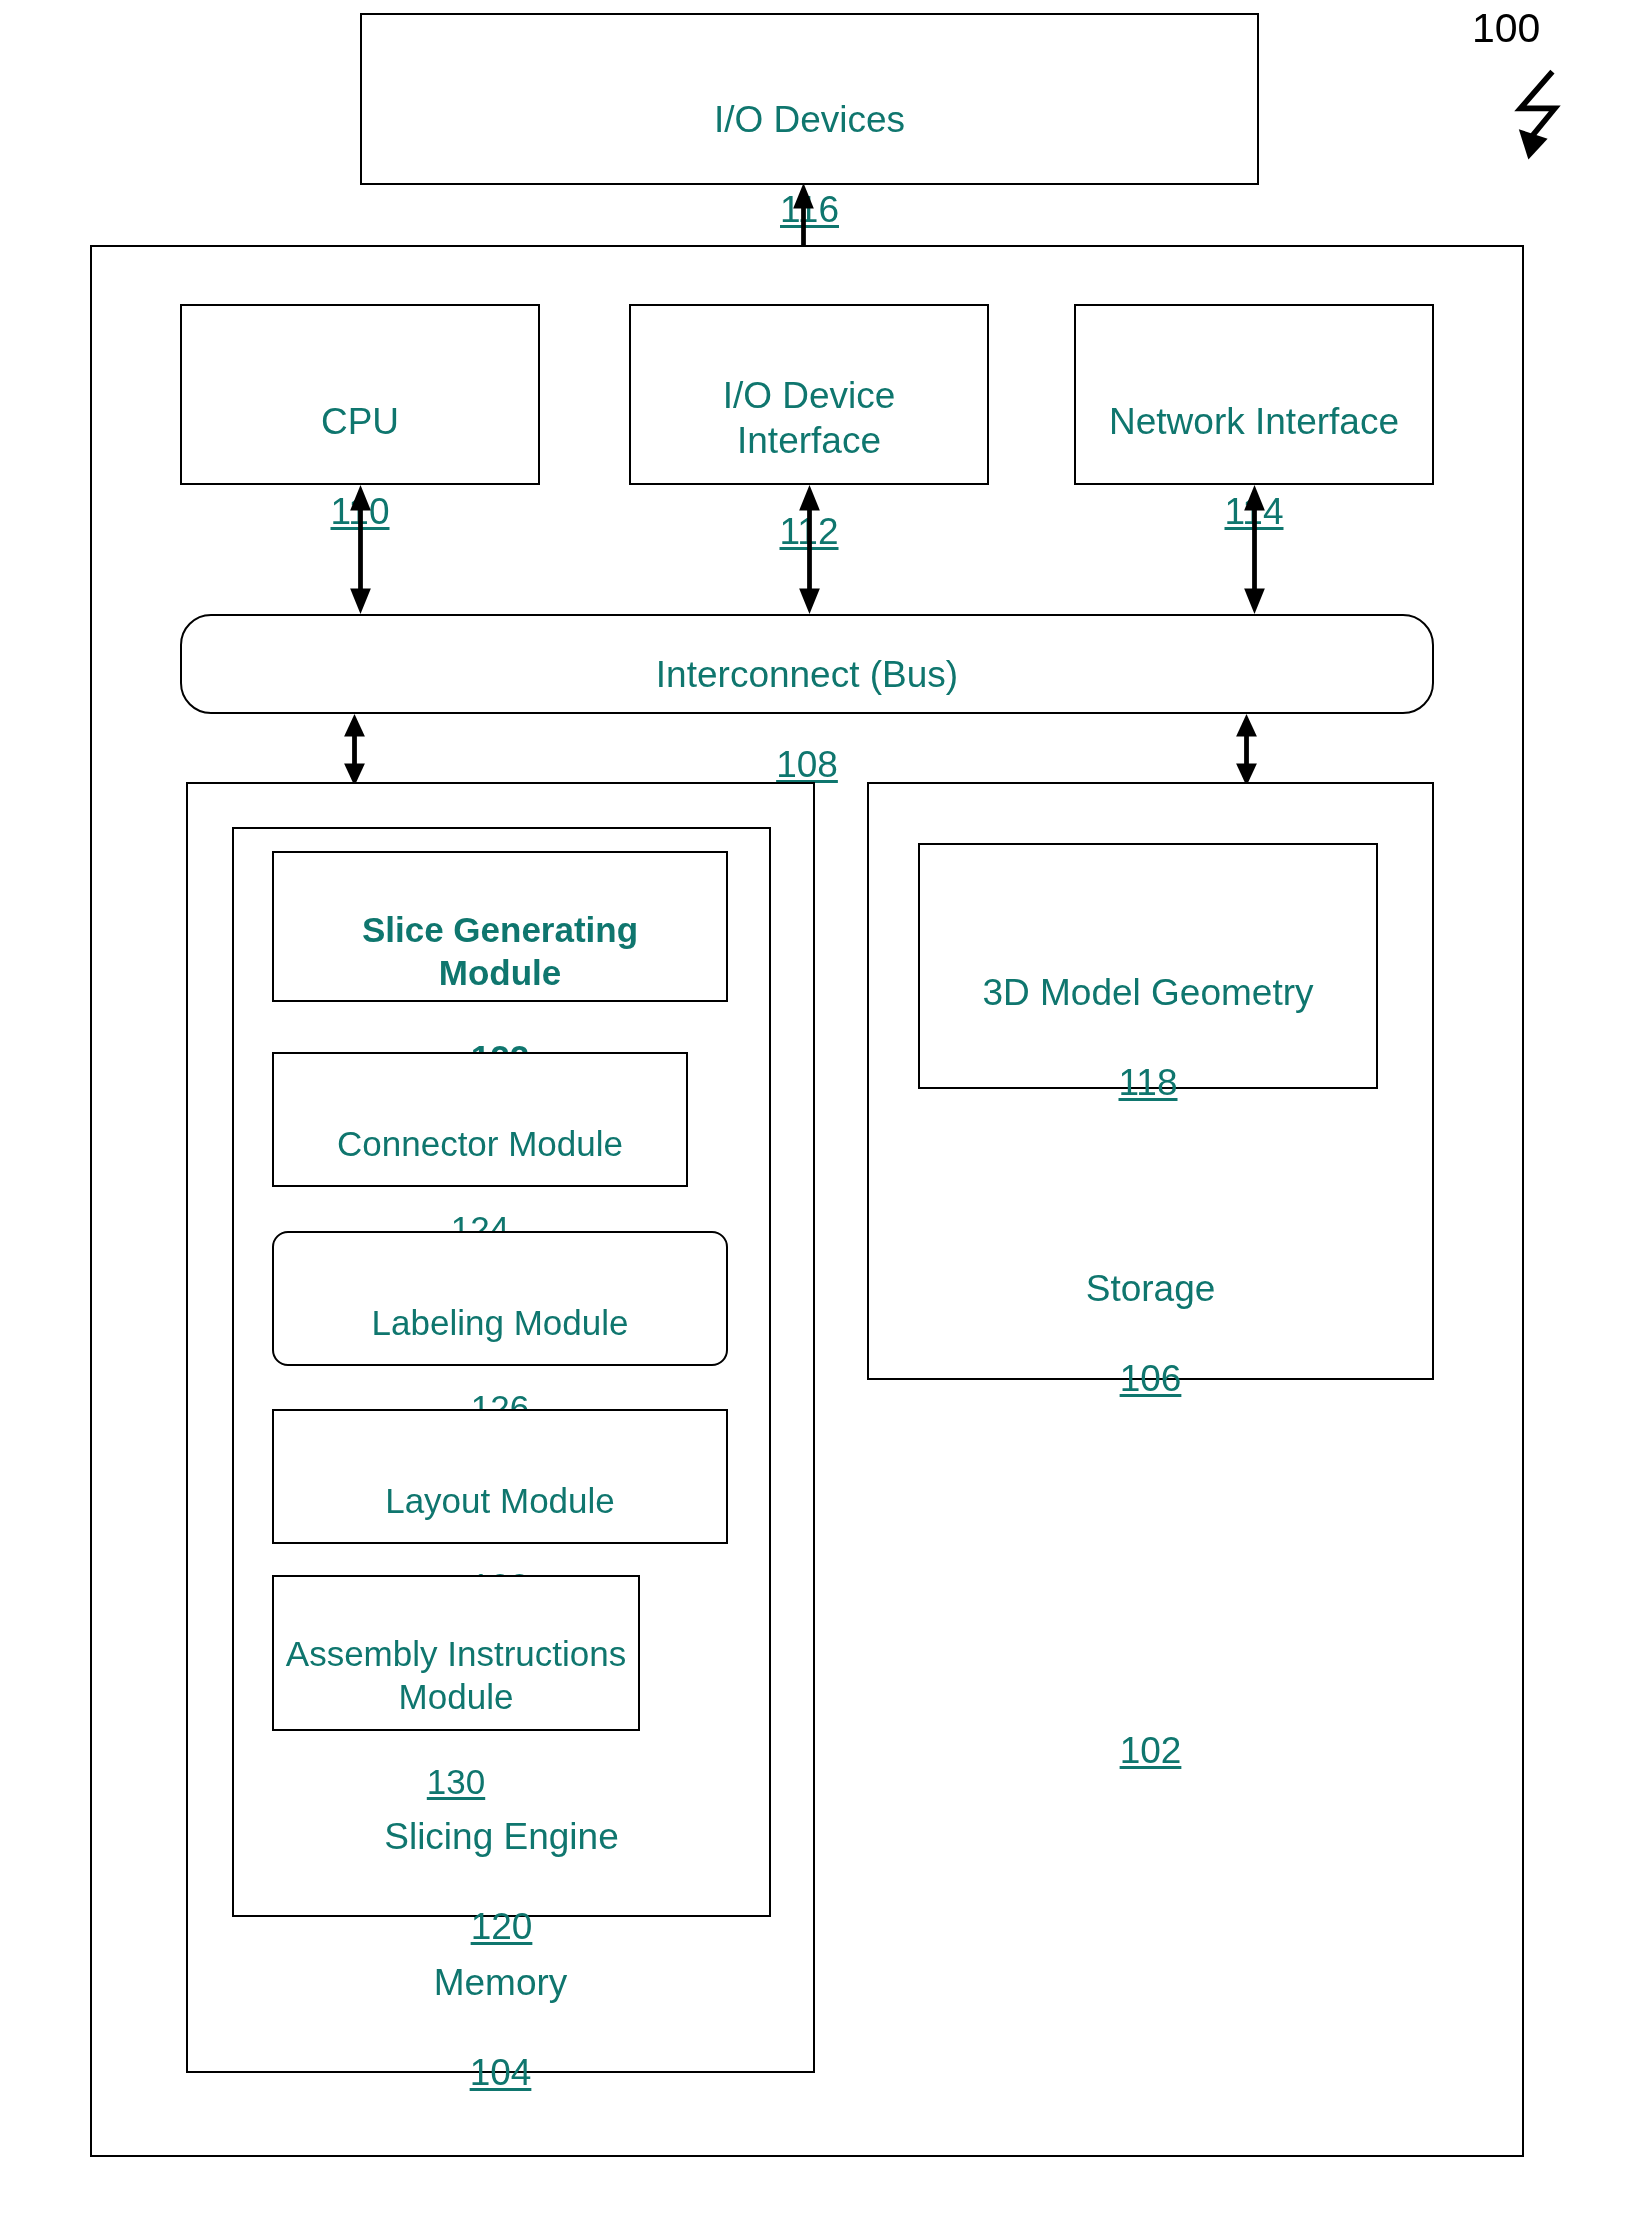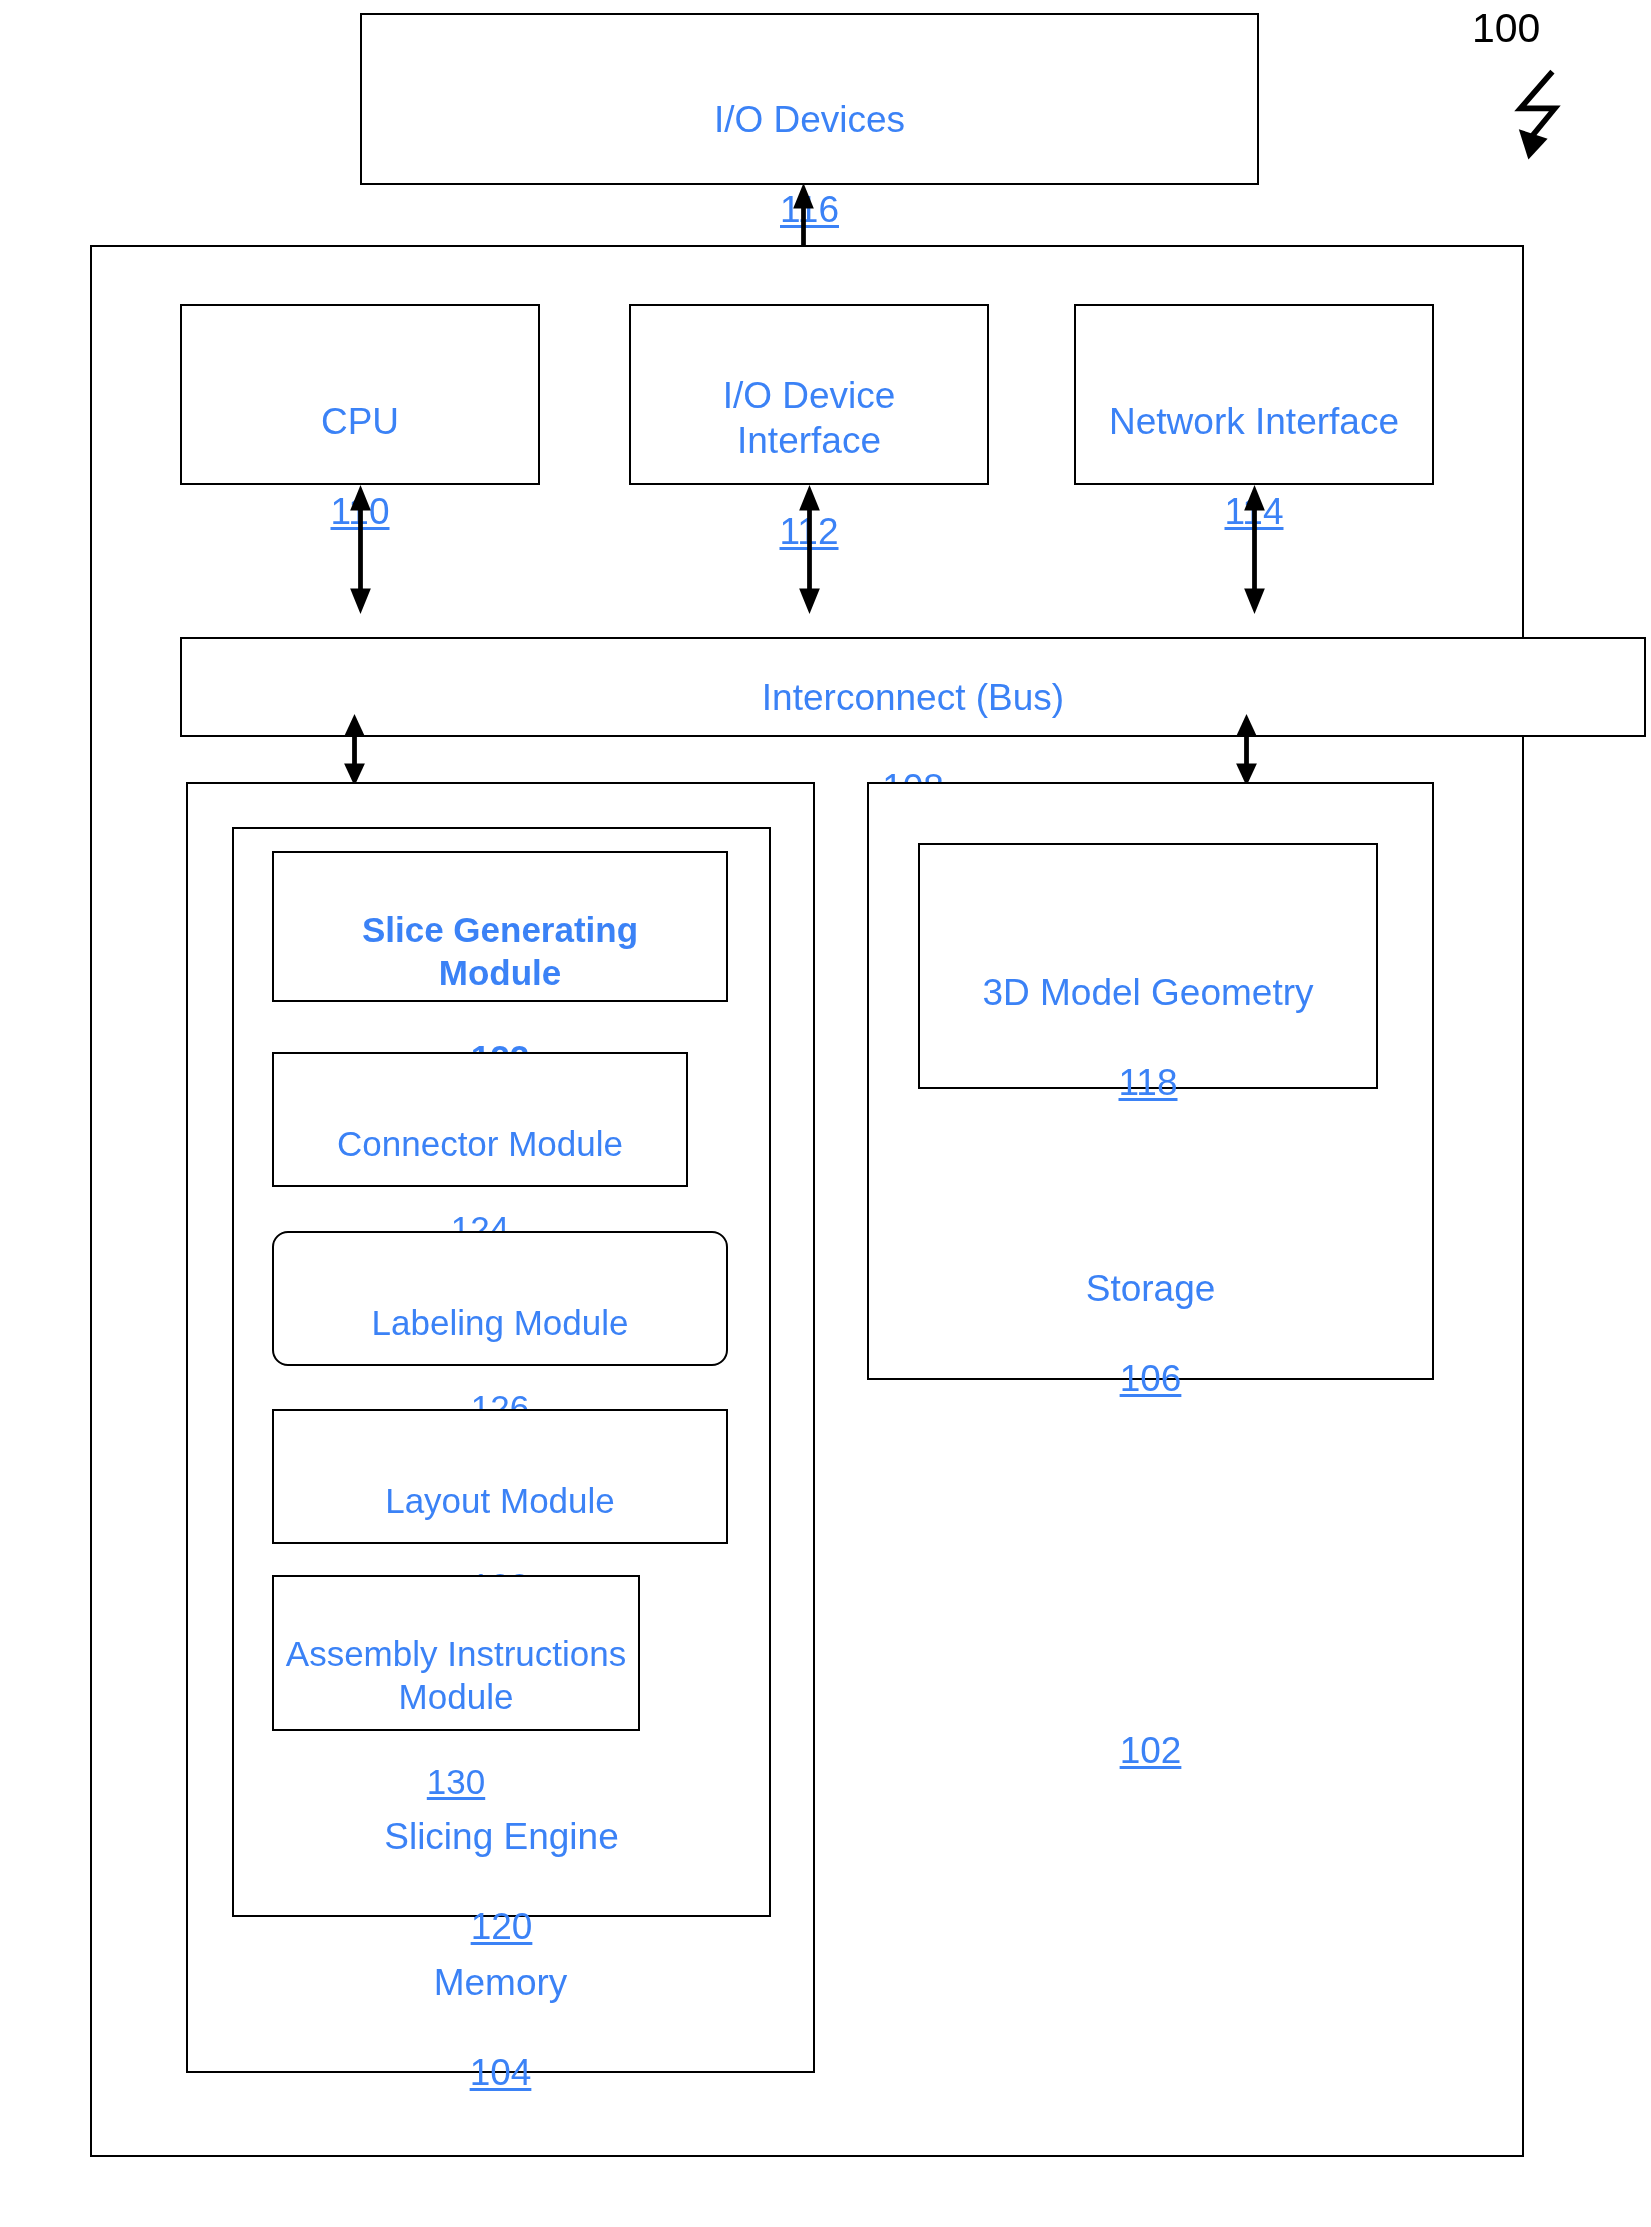--- a/index.html
+++ b/index.html
@@ -21,21 +21,21 @@
   .box {
     position: absolute;
     border: 2.4px solid #000000;
     background: #ffffff;
     box-sizing: border-box;
   }
   .lbl {
     position: absolute;
     text-align: center;
     line-height: 1.22;
-    color: #3b82f6;
+    color: #0f766e;
     white-space: pre-line;
   }
   .lbl .ttl { display: block; }
   .lbl .num { display: block; text-decoration: underline; text-underline-offset: 3.2px; }
 
   
   .boxlabel {
     position: absolute;
     left: 0;
     right: 0;
@@ -111,21 +111,21 @@
     <line x1="18" y1="14" x2="18" y2="148" stroke="#000" stroke-width="6"></line>
     <polygon points="18,0 5,32 31,32" fill="#000"></polygon>
     <polygon points="18,162 5,130 31,130" fill="#000"></polygon>
   </svg>
   <svg class="arrow" style="left:1240px; top:485px;" width="29" height="129" viewBox="0 0 36 162">
     <line x1="18" y1="14" x2="18" y2="148" stroke="#000" stroke-width="6"></line>
     <polygon points="18,0 5,32 31,32" fill="#000"></polygon>
     <polygon points="18,162 5,130 31,130" fill="#000"></polygon>
   </svg>
 
-  <div class="box" style="left:180px; top:637px; width:1466px; height:100px;">
+  <div class="box" style="left:180px; top:614px; width:1254px; height:100px;border-radius:31px;">
     <div class="boxlabel lbl f-lg" style="top:-9.6px;">
       <span class="ttl">Interconnect (Bus)</span>
       <span class="num">108</span>
     </div>
   </div>
 
   <svg class="arrow" style="left:340px; top:714px;" width="29" height="72" viewBox="0 0 36 90">
     <line x1="18" y1="12" x2="18" y2="78" stroke="#000" stroke-width="6"></line>
     <polygon points="18,0 5,28 31,28" fill="#000"></polygon>
     <polygon points="18,90 5,62 31,62" fill="#000"></polygon>

